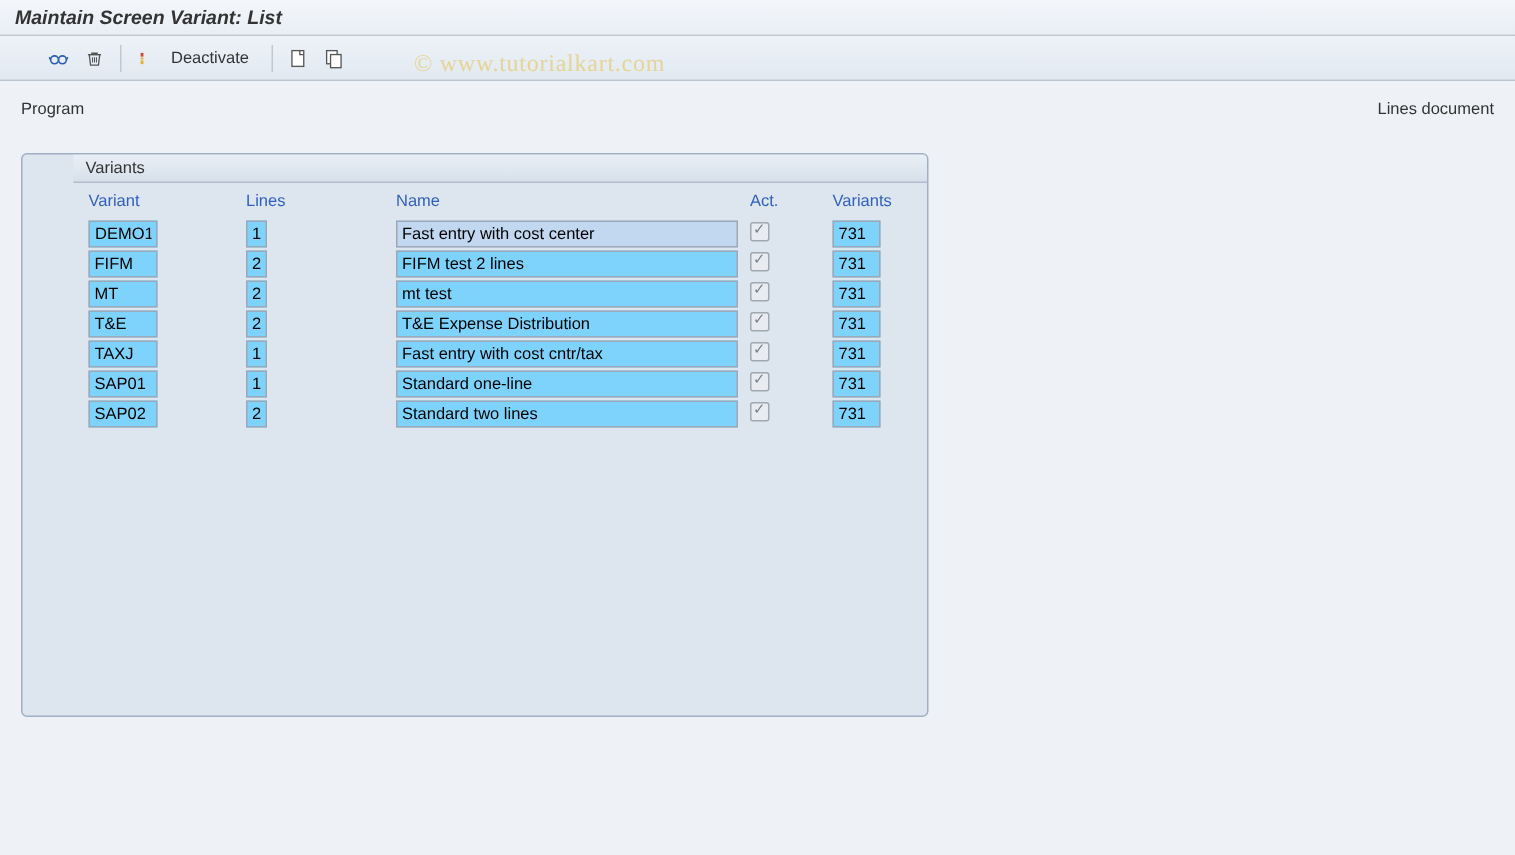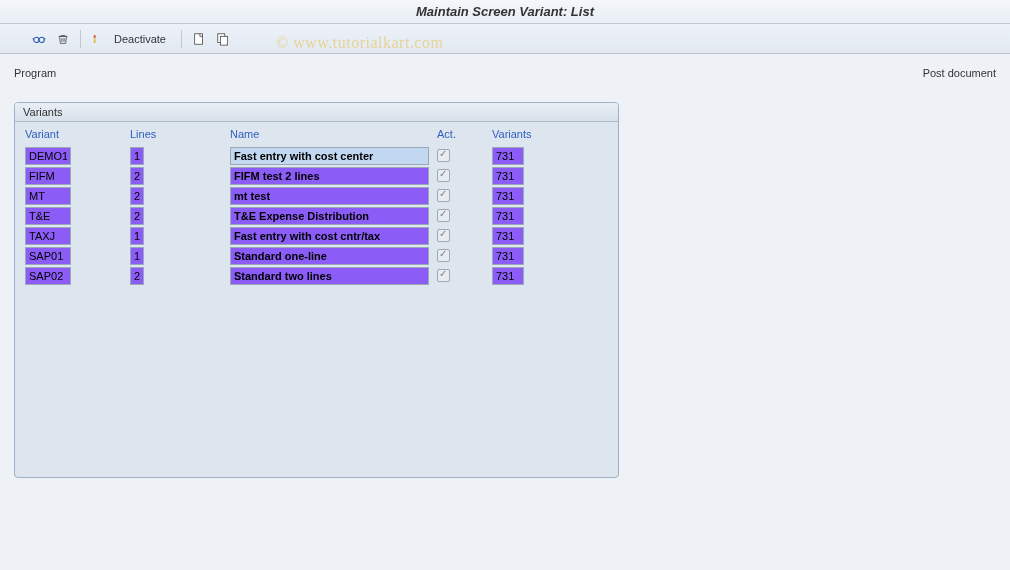--- a/index.html
+++ b/index.html
@@ -20,21 +20,20 @@
       background: linear-gradient(to bottom, #f4f7fb, #e8eef5);
       border-bottom: 1px solid #c0c8d0;
       padding: 4px 10px;
       height: 24px;
     }
     .title-bar h1 {
       font-size: 13px;
       font-style: italic;
       font-weight: bold;
       color: #333;
-      text-align: center;
     }
     .toolbar {
       background: linear-gradient(to bottom, #edf2f8, #e2e9f1);
       border-bottom: 1px solid #bcc5ce;
       padding: 4px 28px;
       height: 30px;
       display: flex;
       align-items: center;
       gap: 2px;
     }
@@ -83,20 +82,21 @@
     }
     .info-value {
       color: #333;
     }
     .variants-panel {
       width: 605px;
       background: #dde5ee;
       border: 1px solid #9fb0c4;
       border-radius: 4px;
       overflow: hidden;
+      padding-left: 34px;
     }
     .panel-title {
       background: linear-gradient(to bottom, #e9eff6, #d7e0ea);
       border-bottom: 1px solid #b0bccb;
       padding: 3px 8px;
       font-size: 11px;
       color: #333;
     }
     .table-wrap {
       padding: 2px 6px 6px 6px;
@@ -121,28 +121,28 @@
     .cell-input {
       border: 1px solid #9ca8b8;
       background: #fff;
       font-size: 11px;
       font-family: Arial, sans-serif;
       padding: 2px 3px;
       height: 18px;
       color: #000;
     }
     .cell-input[readonly] {
-      background: #8b5cf6;
+      background: #7dd3fc;
     }
     .cell-input.selected {
       background: #c2d7f0;
     }
     .col-variant input { width: 46px; }
     .col-lines input { width: 14px; text-align: left; }
-    .col-name input { width: 199px; font-weight: bold; }
+    .col-name input { width: 228px; }
     .col-release input { width: 32px; }
     .col-act {
       text-align: left;
     }
     .cb-disabled {
       display: inline-block;
       width: 13px;
       height: 13px;
       border: 1px solid #a0a8b0;
       background: #e8ebef;
@@ -215,21 +215,21 @@
   </span>
 </div>
 
 <div class="watermark">© www.tutorialkart.com</div>
 
 <div class="content">
 
   <div class="info-block">
     <div class="info-row">
       <div class="info-label">Program</div>
-      <div class="info-value">Post document</div>
+      <div class="info-value">Lines document</div>
     </div>
   </div>
 
   <div class="variants-panel">
     <div class="panel-title">Variants</div>
     <div class="table-wrap">
       <table class="var-table">
         <thead>
           <tr>
             <th style="width:105px">Variant</th>

